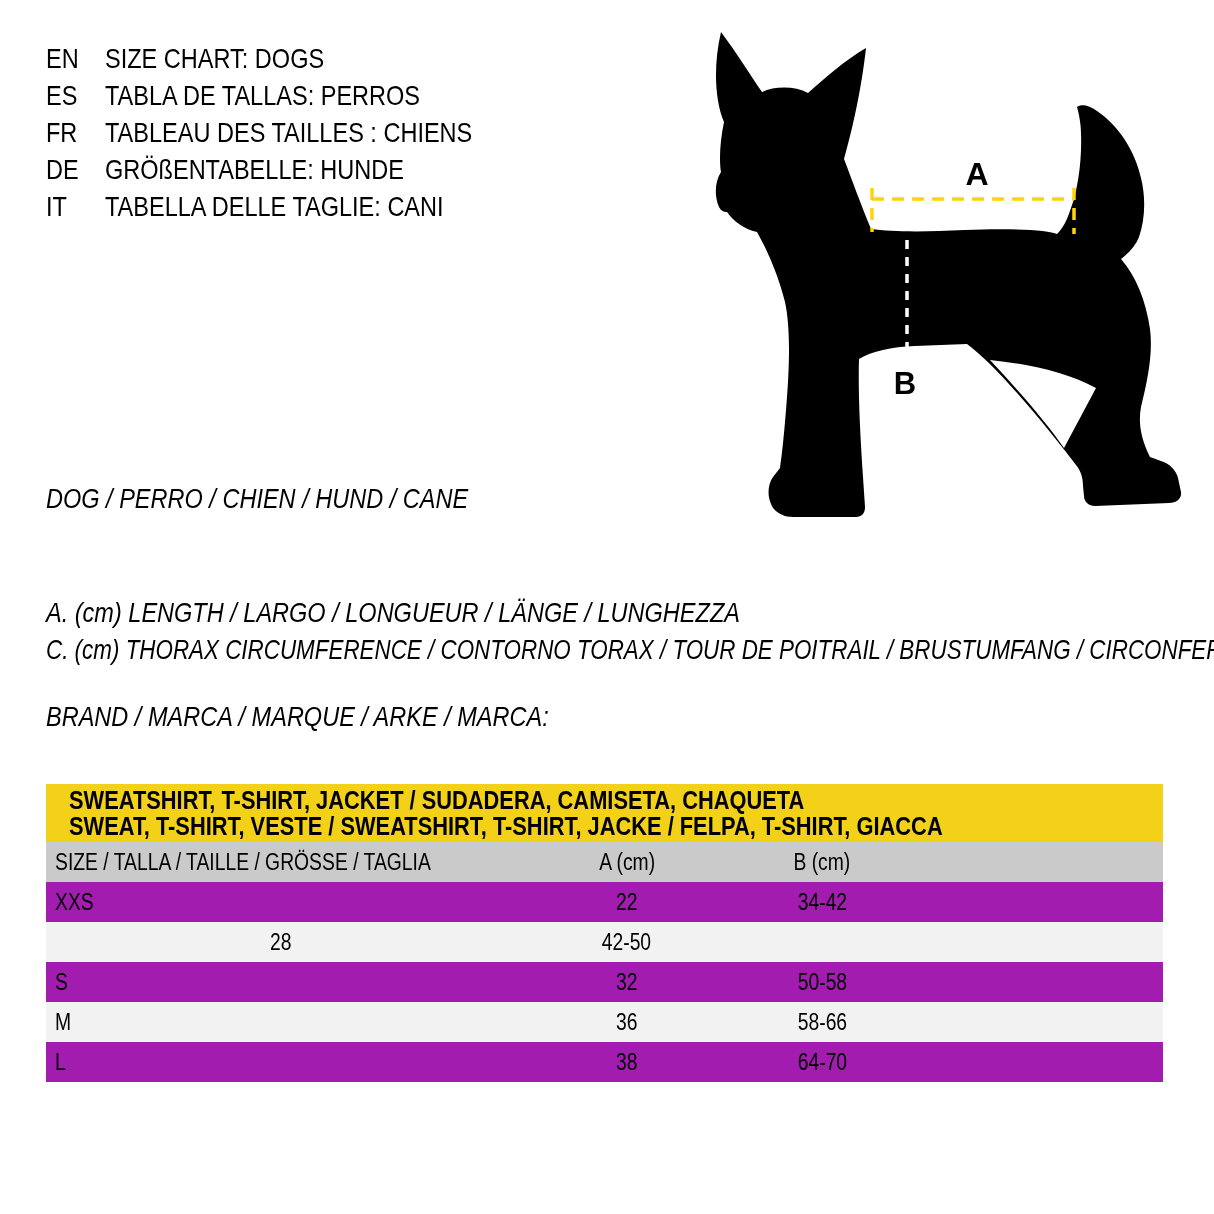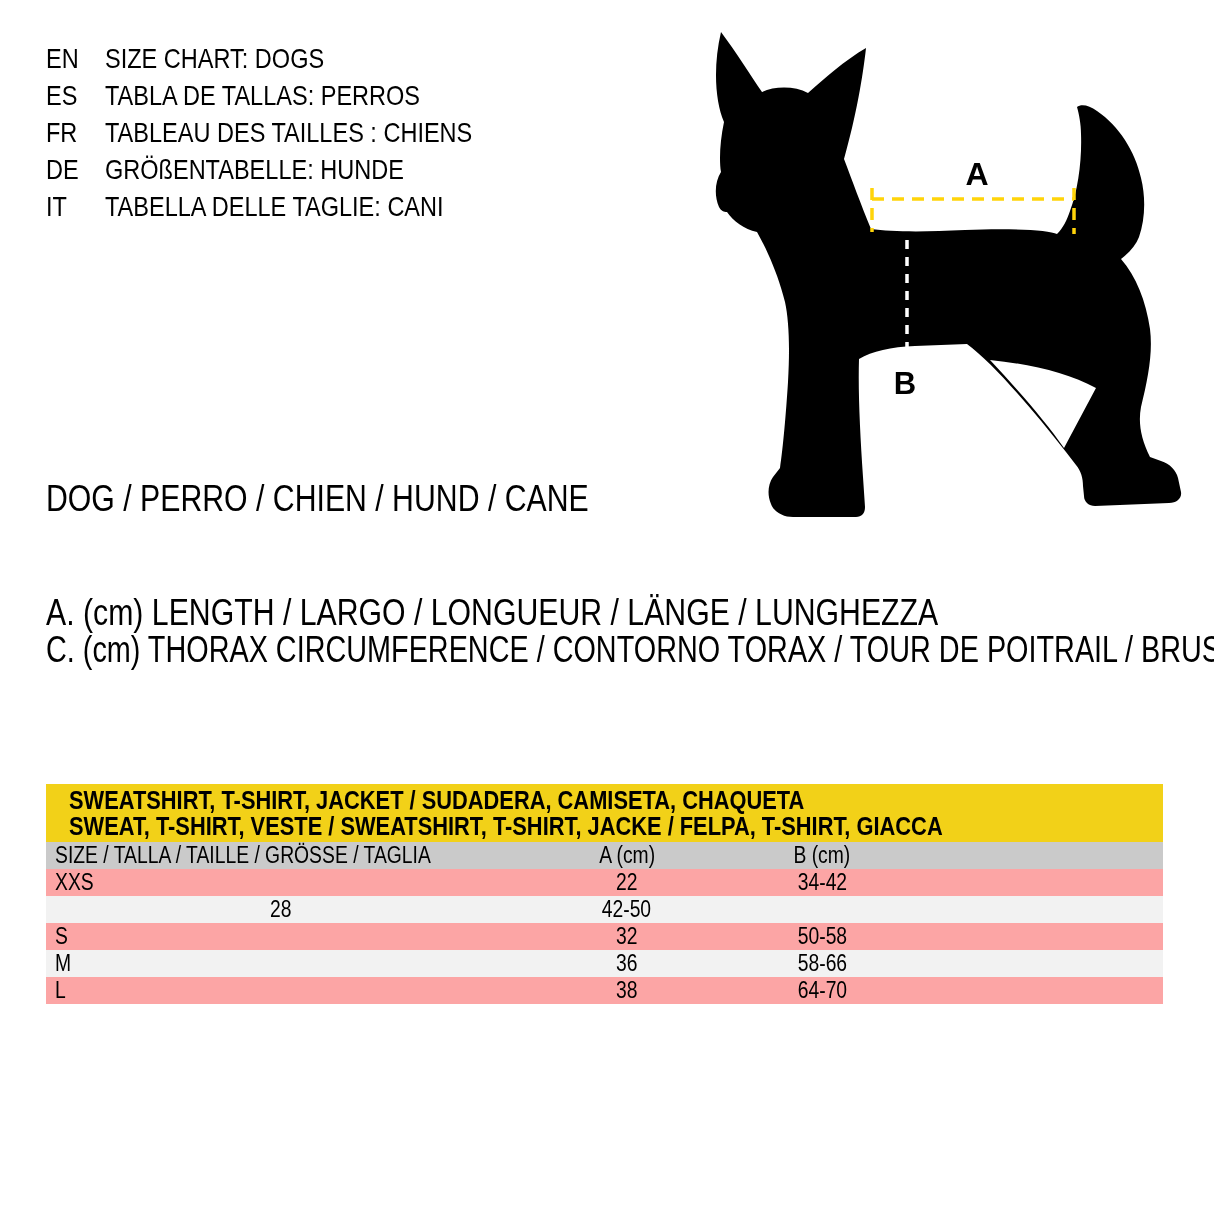--- a/index.html
+++ b/index.html
@@ -8,30 +8,30 @@
   .abs{position:absolute;}
   
   .cx{display:inline-block;transform:scaleX(0.84);transform-origin:0 50%;white-space:nowrap;}
   .cxw{display:inline-block;transform:scaleX(0.80);transform-origin:0 50%;white-space:nowrap;}
   .cxc{display:inline-block;transform:scaleX(0.84);transform-origin:50% 50%;white-space:nowrap;}
   
   .t-row{left:46px;height:30px;font-size:28px;line-height:30px;}
   .t-lang{display:inline-block;width:59px;vertical-align:top;}
   .t-text{display:inline-block;vertical-align:top;text-align:center;}
   
-  .line{left:46px;font-size:36px;line-height:30px;}
+  .line{left:46px;font-size:28px;line-height:30px;font-style:italic;}
   
   #size-table{left:46px;top:784px;width:1117px;}
   .banner{background:var(--band_yellow,#F2D118);padding:3px 0 3px 23px;}
   .banner div{font-size:26px;font-weight:bold;line-height:26px;}
-  .grid-row{display:grid;grid-template-columns:42% 20% 15% 23%;align-items:center;height:27px;font-size:23px;}
+  .grid-row{display:grid;grid-template-columns:42% 20% 15% 23%;align-items:center;height:40px;font-size:23px;}
   .hdr{background:var(--header_gray,#CACACA);}
   .cell-size{padding-left:9px;text-align:left;}
   .cell-num{text-align:center;}
-  .r-even{background:#fca5a5;}
+  .r-even{background:#a21caf;}
   .r-odd{background:var(--stripe_gray,#F2F2F2);}
   svg text{font-family:"Liberation Sans",sans-serif;}
 </style>
 </head>
 <body>
 
 <div id="page">
 
   <div class="abs t-row" style="top:44px">
     <span class="t-lang"><span class="cx">EN</span></span><span class="t-text"><span class="cx">SIZE CHART: DOGS</span></span>
@@ -115,20 +115,23 @@
     <span class="cx">DOG / PERRO / CHIEN / HUND / CANE</span>
   </div>
 
   <div class="abs line" style="top:598px">
     <span class="cx">A. (cm) LENGTH / LARGO / LONGUEUR / LÄNGE / LUNGHEZZA</span>
   </div>
   <div class="abs line" style="top:635px">
     <span class="cxw">C. (cm) THORAX CIRCUMFERENCE / CONTORNO TORAX / TOUR DE POITRAIL / BRUSTUMFANG / CIRCONFERENZA TORACE</span>
   </div>
 
+  <div class="abs line" style="top:702px">
+    <span class="cx">BRAND / MARCA / MARQUE / ARKE / MARCA:</span>
+  </div>
 
   <div id="size-table" class="abs">
     <div class="banner">
       <div><span class="cx">SWEATSHIRT, T-SHIRT, JACKET / SUDADERA, CAMISETA, CHAQUETA</span></div>
       <div><span class="cx">SWEAT, T-SHIRT, VESTE / SWEATSHIRT, T-SHIRT, JACKE / FELPA, T-SHIRT, GIACCA</span></div>
     </div>
     <div class="grid-row hdr">
       <div class="cell-size"><span class="cx">SIZE / TALLA / TAILLE / GRÖSSE / TAGLIA</span></div>
       <div class="cell-num"><span class="cxc">A (cm)</span></div>
       <div class="cell-num"><span class="cxc">B (cm)</span></div>

